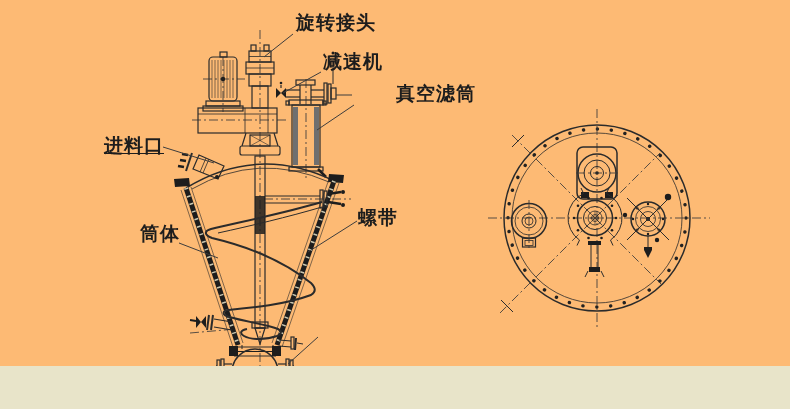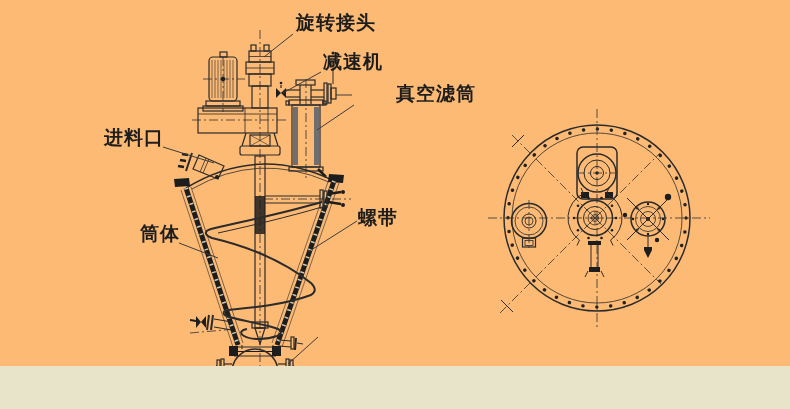--- a/index.html
+++ b/index.html
@@ -4,21 +4,21 @@
 <style>
   html,body{margin:0;padding:0;background:#e8e4c9;}
   .stage{position:relative;width:790px;height:366px;background:#fdba74;overflow:hidden;
          font-family:"DejaVu Sans",sans-serif;}
   .stage svg{position:absolute;left:0;top:0;}
   .lbl{position:absolute;font-size:19px;font-weight:bold;line-height:1.05;
        color:#1d1d1d;letter-spacing:1px;white-space:nowrap;}
   #lbl-rotary{left:296px;top:13px;}
   #lbl-reducer{left:323px;top:52px;}
   #lbl-vacuum{left:356px;top:84px;margin-left:40px;}
-  #lbl-feed{left:104px;top:128px;}
+  #lbl-feed{left:104px;top:136px;text-decoration:underline;}
   #lbl-barrel{left:140px;top:224px;}
   #lbl-ribbon{left:358px;top:208px;}
   #lbl-discharge{left:319px;top:319px;}
   
   .d line,.d rect,.d circle,.d path,.d polygon,.d polyline,.d ellipse{
       stroke:#2b2b2b;fill:none;stroke-width:1.2;}
   .d .f{fill:#1d1d1d;stroke:none;}
   .d .gf{fill:#6f6f6f;stroke:none;}
   .d .w05{stroke-width:.6;} .d .w08{stroke-width:.8;} .d .w1{stroke-width:1;}
   .d .w15{stroke-width:1.5;} .d .w2{stroke-width:2;} .d .w25{stroke-width:2.5;}

